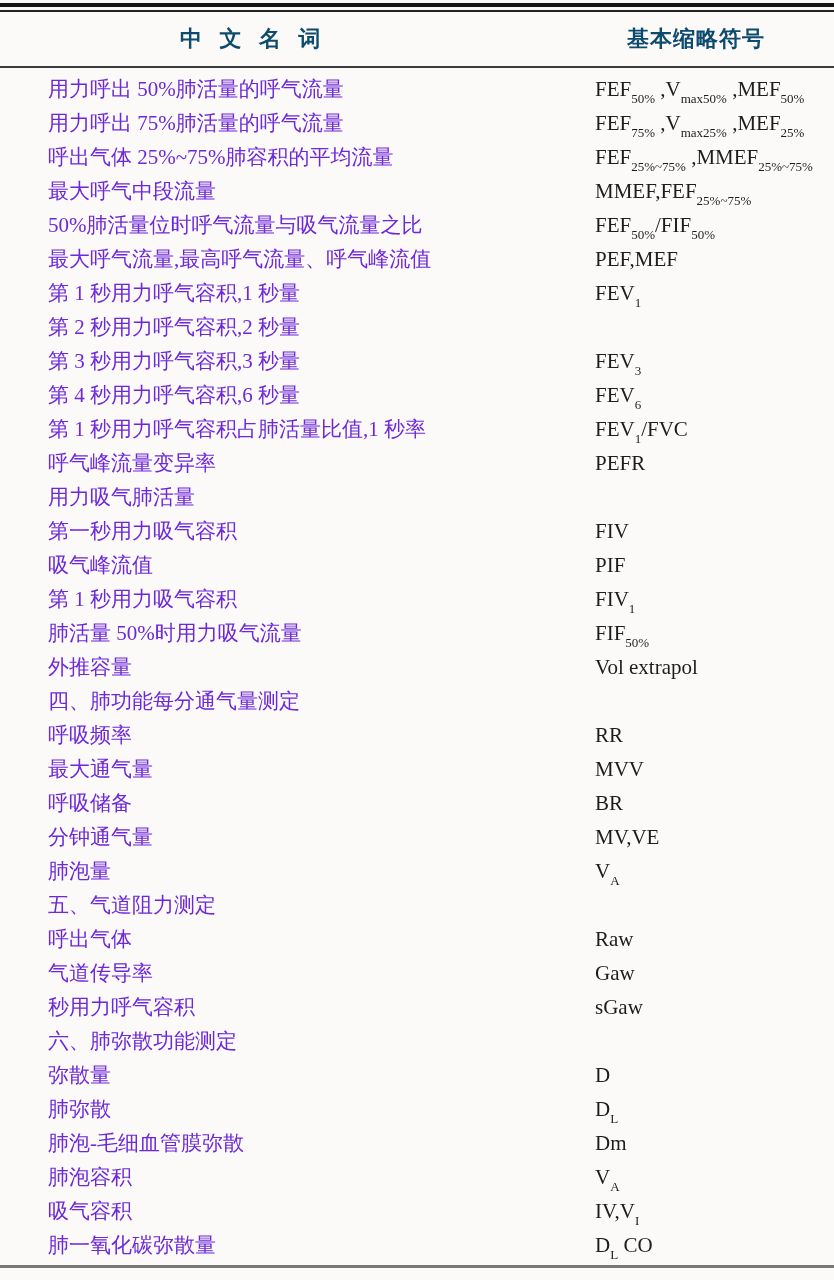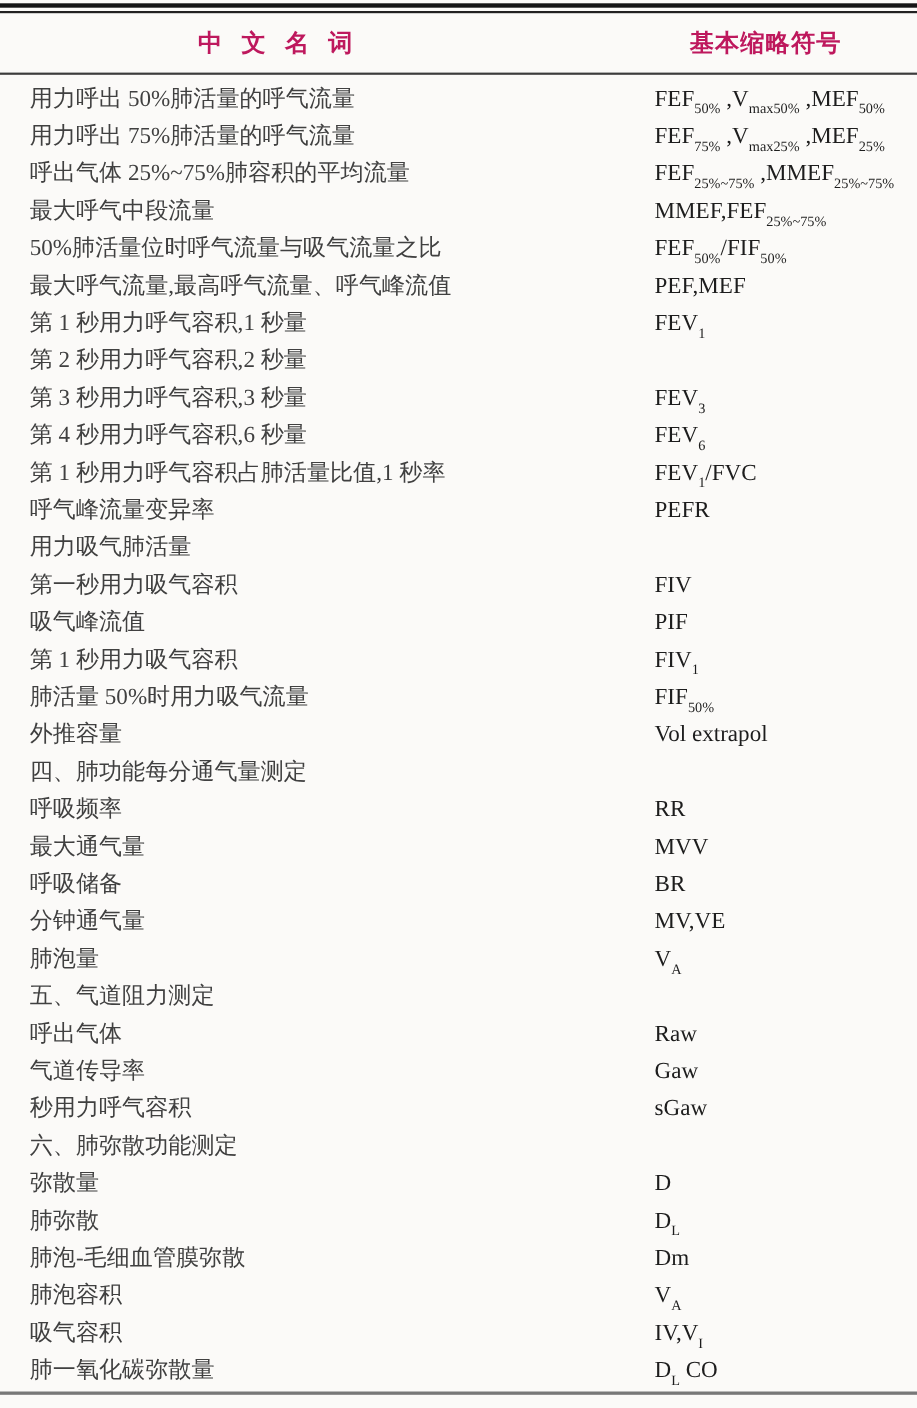--- a/index.html
+++ b/index.html
@@ -11,28 +11,28 @@
     font-family:"Liberation Serif","DejaVu Serif",serif;
     color:#222;
     overflow:hidden;
   }
   .rule{position:absolute;left:0;right:0;}
   .rule-top-thick{top:3px;height:4px;background:#151515;}
   .rule-top-thin{top:10px;height:2px;background:#222;}
   .rule-header{top:66px;height:2px;background:#3c3c3c;}
   .rule-bottom{top:1265px;height:3px;background:#787878;}
   .header{position:absolute;top:24px;left:0;right:0;height:36px;}
-  .hdr{position:absolute;font-size:22px;font-weight:bold;color:#be185d;white-space:nowrap;}
+  .hdr{position:absolute;font-size:22px;font-weight:bold;color:#0c4a6e;white-space:nowrap;}
   .hdr-cn{left:180px;letter-spacing:6px;}
   .hdr-abbr{left:627px;letter-spacing:1px;}
   .rows{position:absolute;top:72px;left:0;right:0;}
   .trow{display:flex;height:34px;align-items:center;}
   .cell-cn{
-    width:565px;box-sizing:border-box;padding-left:27px;
-    font-size:21px;color:#404040;white-space:nowrap;overflow:hidden;
+    width:565px;box-sizing:border-box;padding-left:48px;
+    font-size:21px;color:#6d28d9;white-space:nowrap;overflow:hidden;
   }
   .cell-abbr{
     flex:1;font-size:21px;color:#1d1d1d;white-space:nowrap;
     font-family:"Liberation Serif","DejaVu Serif",serif;
     margin-left:30px;
   }
   .cell-abbr sub{font-size:13px;line-height:0;position:relative;top:2px;letter-spacing:0;}
 </style>
 </head>
 <body>

